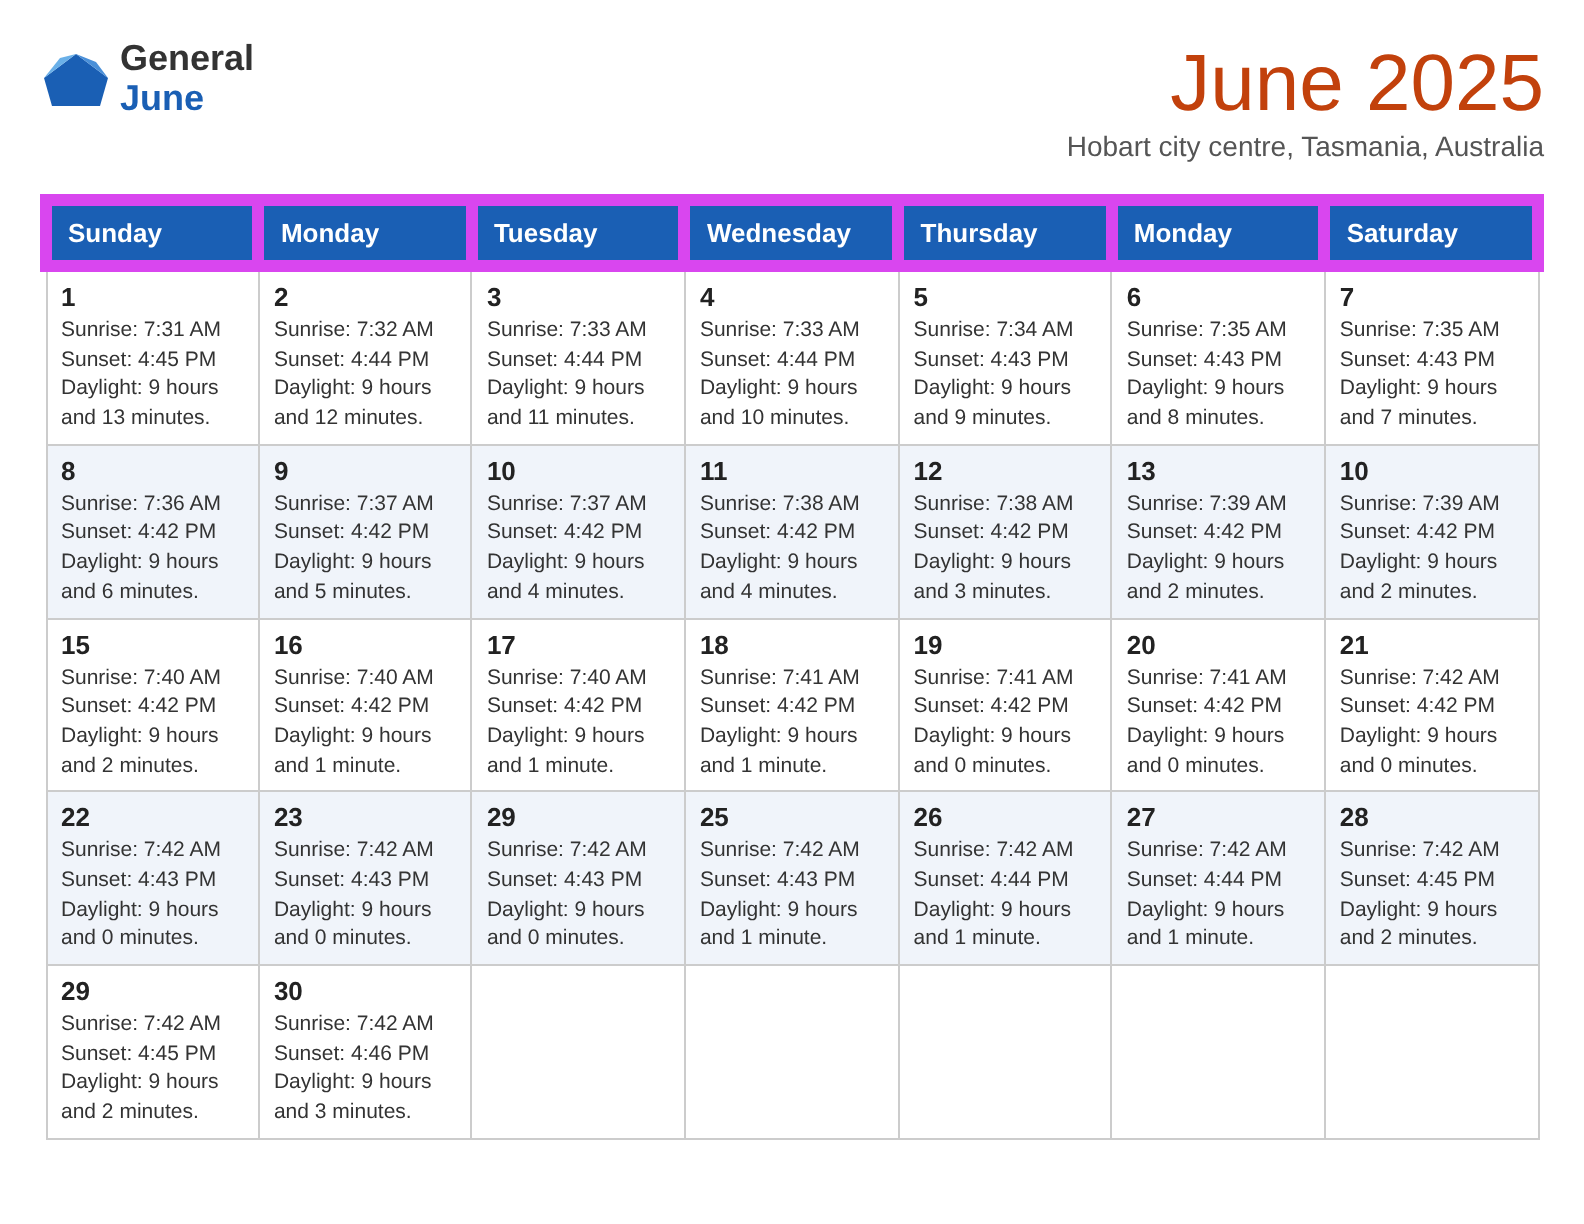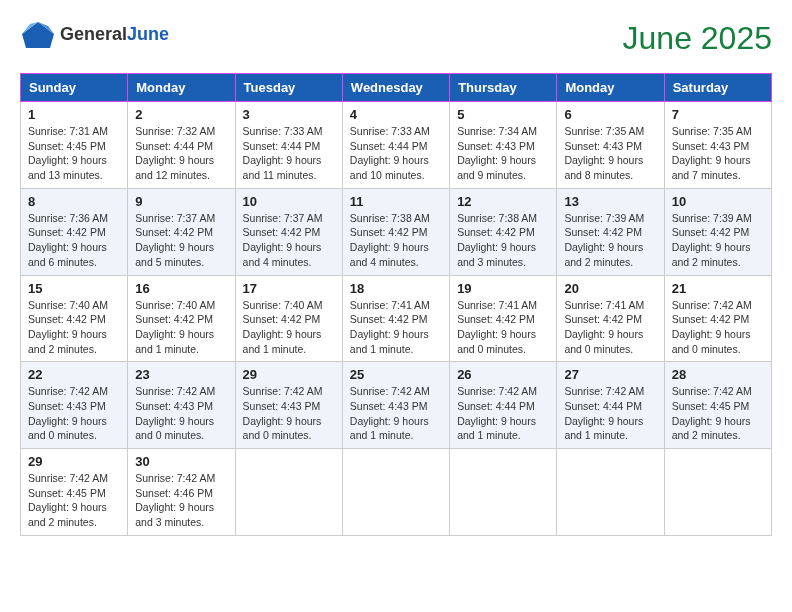--- a/index.html
+++ b/index.html
@@ -16,62 +16,62 @@
       align-items: flex-start;
       margin-bottom: 16px;
     }
     .logo {
       display: flex;
       align-items: center;
       gap: 4px;
     }
     .logo-text {
       display: flex;
-      flex-direction: row;
+      flex-direction: column;
       line-height: 1.1;
     }
     .logo-general {
       font-size: 18px;
       font-weight: bold;
       color: #333;
     }
     .logo-blue {
       font-size: 18px;
       font-weight: bold;
       color: #1a5fb4;
     }
     .logo-icon {
       width: 36px;
       height: 30px;
     }
     .title-section {
       text-align: right;
     }
     .month-title {
-      font-size: 32px;
+      font-size: 40px;
       font-weight: normal;
-      color: #15803d;
+      color: #c2410c;
     }
     .location-title {
       font-size: 14px;
       color: #555;
     }
     .calendar {
       width: 100%;
       border-collapse: collapse;
       font-size: 11px;
     }
     .calendar th {
       background-color: #1a5fb4;
       color: #fff;
       padding: 6px 8px;
       text-align: left;
       font-size: 13px;
       font-weight: bold;
-      border: 1px solid #d946ef;
+      border: 6px solid #d946ef;
     }
     .calendar td {
       vertical-align: top;
       padding: 5px 7px;
       border: 1px solid #ccc;
       width: 107px;
       min-height: 70px;
       background: #fff;
     }
     .calendar tr:nth-child(even) td {
@@ -104,20 +104,21 @@
       <polygon points="18,2 34,14 28,6" fill="#4a90d9"></polygon>
       <polygon points="2,14 18,2 10,4" fill="#6ab0e8"></polygon>
     </svg>
     <div class="logo-text">
       <span class="logo-general">General</span>
       <span class="logo-blue">June</span>
     </div>
   </div>
   <div class="title-section">
     <div class="month-title">June 2025</div>
+    <div class="location-title">Hobart city centre, Tasmania, Australia</div>
   </div>
 </div>
 
 <table class="calendar">
   <thead>
     <tr>
       <th>Sunday</th>
       <th>Monday</th>
       <th>Tuesday</th>
       <th>Wednesday</th>

